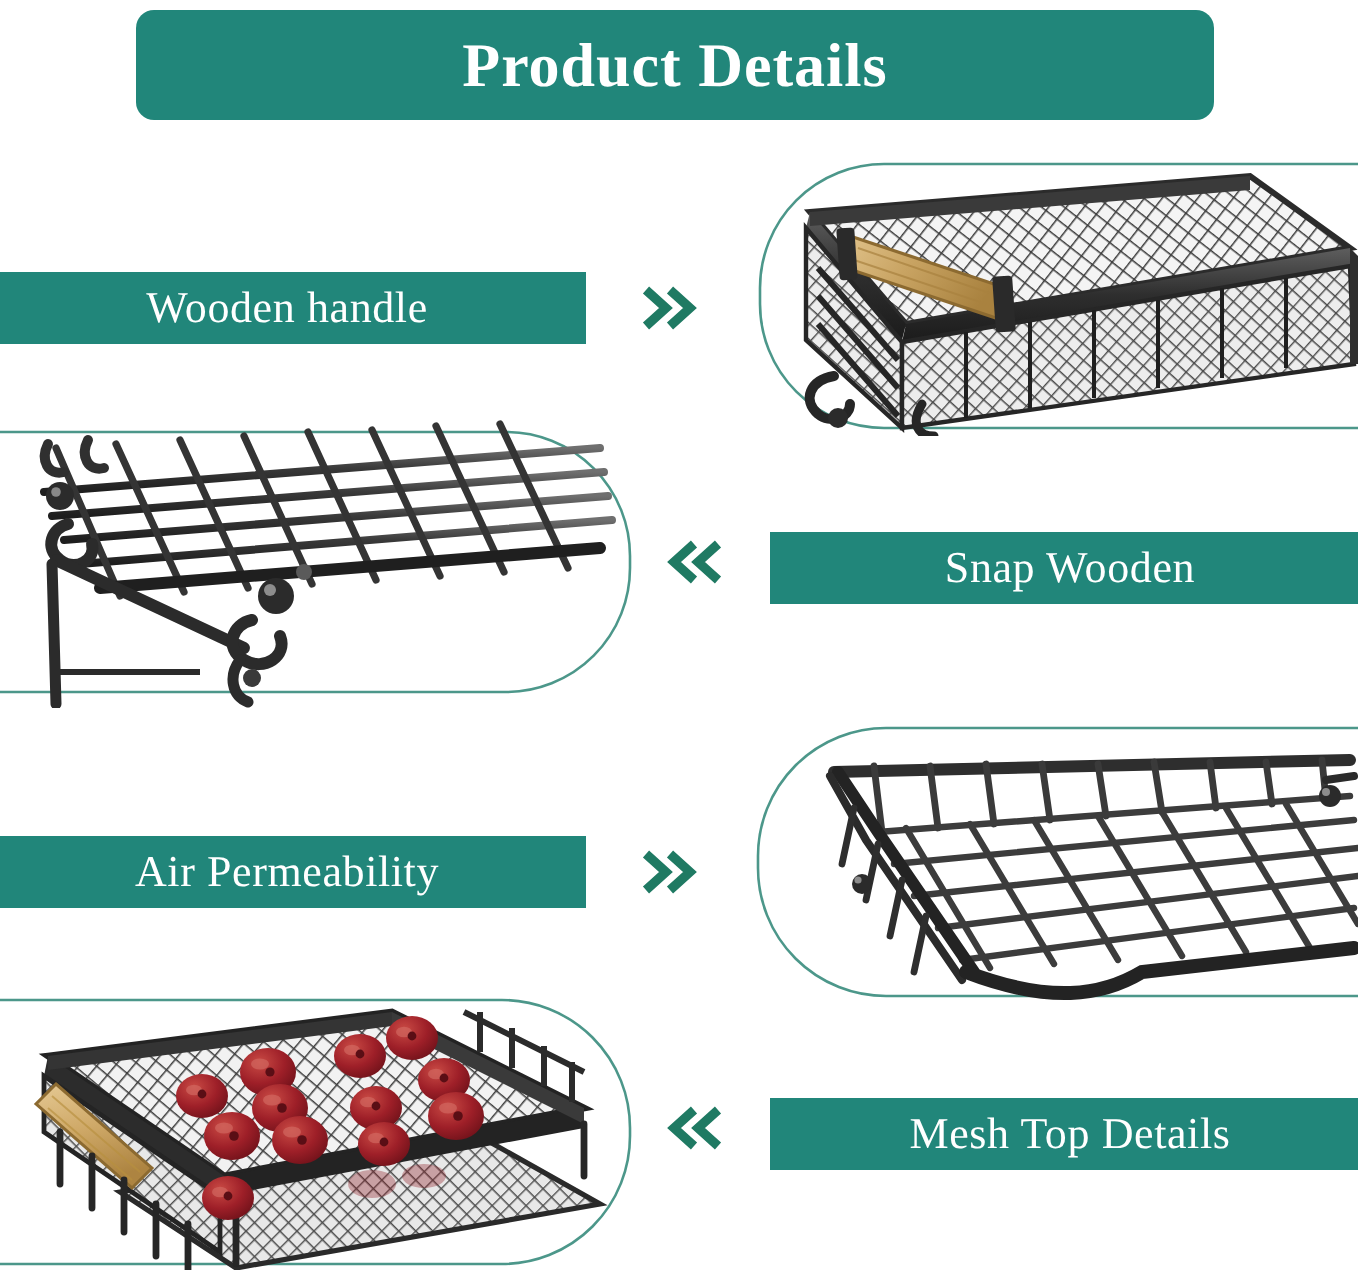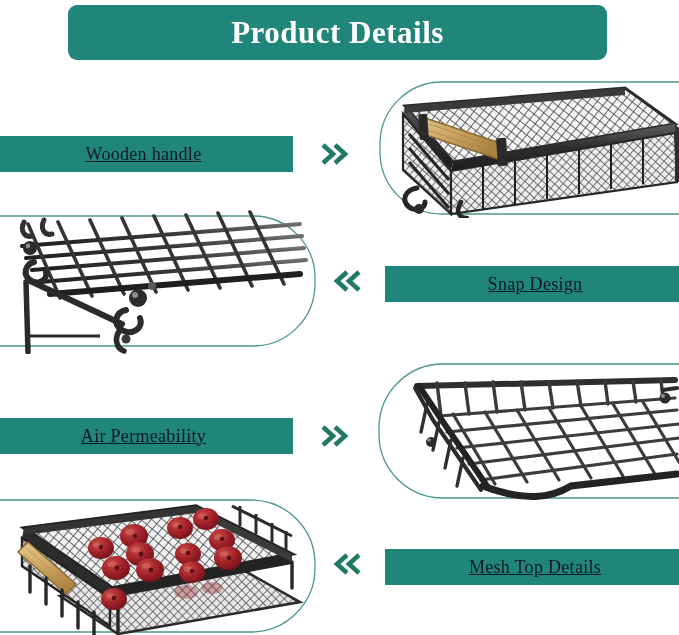--- a/index.html
+++ b/index.html
@@ -18,22 +18,22 @@
     color:#ffffff;font-size:31px;font-weight:bold;letter-spacing:.5px;
     font-family:"Liberation Serif", serif;
   }
 
   
   .band{
     position:absolute;height:36px;background:#21867a;
     display:flex;align-items:center;justify-content:center;
   }
   .band .band-text{
-    color:#0f172a;font-size:18px;font-family:"Liberation Serif", serif;
-    letter-spacing:.3px;white-space:nowrap;text-decoration:underline;
+    color:#ffffff;font-size:22px;font-family:"Liberation Serif", serif;
+    letter-spacing:.3px;white-space:nowrap;
   }
   .band-wooden{left:-6px;top:136px;width:299px;}
   .band-snap{left:385px;top:266px;width:300px;}
   .band-air{left:-6px;top:418px;width:299px;}
   .band-mesh{left:385px;top:549px;width:300px;}
 
   
   .chev{position:absolute;width:34px;height:34px;}
   .chev svg{display:block;width:34px;height:34px;}
   .chev-1{left:317px;top:137px;}
@@ -212,21 +212,21 @@
   </div>
 
   <div class="chev chev-2">
     <svg viewBox="0 0 34 34">
       <path d="M16 8 L6 17 L16 26" fill="none" stroke="#1f7a63" stroke-width="4.6" stroke-linecap="butt" stroke-linejoin="miter"></path>
       <path d="M28 8 L18 17 L28 26" fill="none" stroke="#1f7a63" stroke-width="4.6" stroke-linecap="butt" stroke-linejoin="miter"></path>
     </svg>
   </div>
 
   <div class="band band-snap">
-    <span class="band-text">Snap Design</span>
+    <span class="band-text">Snap Wooden</span>
   </div>
 
   <div class="band band-air">
     <span class="band-text">Air Permeability</span>
   </div>
 
   <div class="chev chev-3">
     <svg viewBox="0 0 34 34">
       <path d="M6 8 L16 17 L6 26" fill="none" stroke="#1f7a63" stroke-width="4.6" stroke-linecap="butt" stroke-linejoin="miter"></path>
       <path d="M18 8 L28 17 L18 26" fill="none" stroke="#1f7a63" stroke-width="4.6" stroke-linecap="butt" stroke-linejoin="miter"></path>

